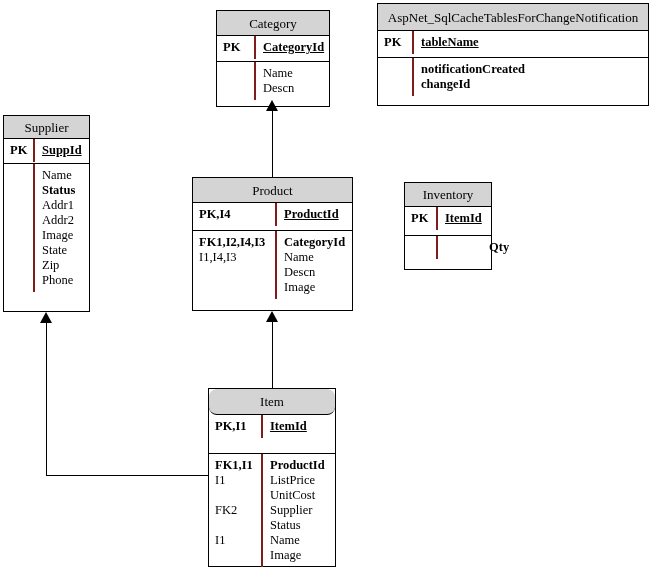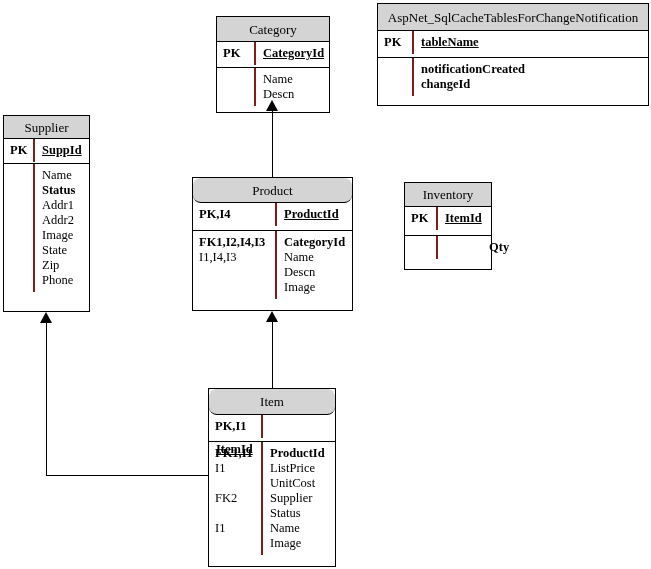--- a/index.html
+++ b/index.html
@@ -94,21 +94,21 @@
     border-left: 6px solid transparent;
     border-right: 6px solid transparent;
     border-bottom: 11px solid #000000;
   }
 </style>
 </head>
 <body>
 
 <div id="canvas">
 
-  <div class="entity" style="left:216px; top:16px; width:114px; height:97px;">
+  <div class="entity" style="left:216px; top:10px; width:114px; height:97px;">
     <div class="entity-header" style="height:25px;">Category</div>
     <div class="entity-section sec-key" style="height:26px;">
       <div class="col-left" style="width:39px;">
         <div class="row b">PK</div>
       </div>
       <div class="col-right">
         <div class="row pkul">CategoryId</div>
       </div>
     </div>
     <div class="entity-section sec-attrs" style="height:44px;">
@@ -173,21 +173,21 @@
         <div class="row">Addr2</div>
         <div class="row">Image</div>
         <div class="row">State</div>
         <div class="row">Zip</div>
         <div class="row">Phone</div>
       </div>
     </div>
   </div>
 
   <div class="entity" style="left:192px; top:177px; width:161px; height:134px;">
-    <div class="entity-header" style="height:25px;border-radius:8px;">Product</div>
+    <div class="entity-header" style="height:25px;">Product</div>
     <div class="entity-section sec-key" style="height:28px;">
       <div class="col-left" style="width:84px;">
         <div class="row b">PK,I4</div>
       </div>
       <div class="col-right">
         <div class="row pkul">ProductId</div>
       </div>
     </div>
     <div class="entity-section sec-attrs" style="height:79px;">
       <div class="col-left" style="width:84px;">
@@ -220,21 +220,21 @@
         <div class="row blank"></div>
       </div>
       <div class="col-right">
         <div class="row b">Qty</div>
       </div>
     </div>
   </div>
 
   <div class="entity" style="left:208px; top:388px; width:128px; height:179px;">
     <div class="entity-header" style="height:26px;border-radius:8px;">Item</div>
-    <div class="entity-section sec-key" style="height:27px;flex-direction:column;">
+    <div class="entity-section sec-key" style="height:39px;">
       <div class="col-left" style="width:54px;">
         <div class="row b">PK,I1</div>
       </div>
       <div class="col-right">
         <div class="row pkul">ItemId</div>
       </div>
     </div>
     <div class="entity-section sec-attrs" style="height:124px;">
       <div class="col-left" style="width:54px;">
         <div class="row b">FK1,I1</div>

